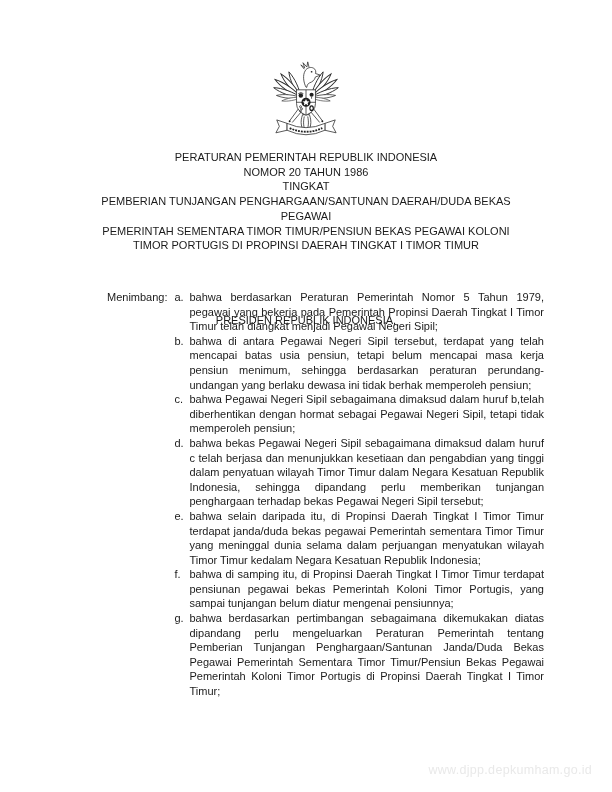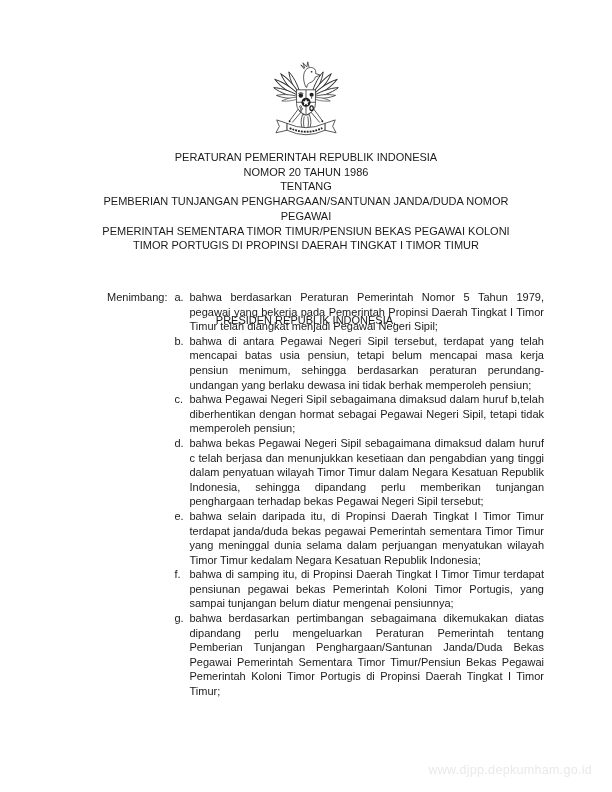--- a/index.html
+++ b/index.html
@@ -128,22 +128,22 @@
       <path class="fw" d="M28,76 Q50,86 72,76 L72,84 Q50,94.5 28,84 Z"></path>
       <path d="M31,81.5 Q50,90 69,81.5" stroke="#222222" stroke-width="2.1" stroke-dasharray="2.2,1.2" fill="none"></path>
       <circle class="fd" cx="31" cy="73.5" r="1.1"></circle>
       <circle class="fd" cx="69" cy="73.5" r="1.1"></circle>
     </svg>
   </div>
 
   <div class="title-block">
     <div>PERATURAN PEMERINTAH REPUBLIK INDONESIA</div>
     <div>NOMOR 20 TAHUN 1986</div>
-    <div>TENTANG</div>
-    <div>PEMBERIAN TUNJANGAN PENGHARGAAN/SANTUNAN JANDA/DUDA NOMOR</div>
+    <div>TINGKAT</div>
+    <div>PEMBERIAN TUNJANGAN PENGHARGAAN/SANTUNAN DAERAH/DUDA BEKAS</div>
     <div>PEGAWAI</div>
     <div>PEMERINTAH SEMENTARA TIMOR TIMUR/PENSIUN BEKAS PEGAWAI KOLONI</div>
     <div>TIMOR PORTUGIS DI PROPINSI DAERAH TINGKAT I TIMOR TIMUR</div>
   </div>
 
   <div class="salutation">PRESIDEN REPUBLIK INDONESIA,</div>
 
   <div class="considering">
     <div class="considering-label">Menimbang</div>
     <div class="considering-colon">:</div>

